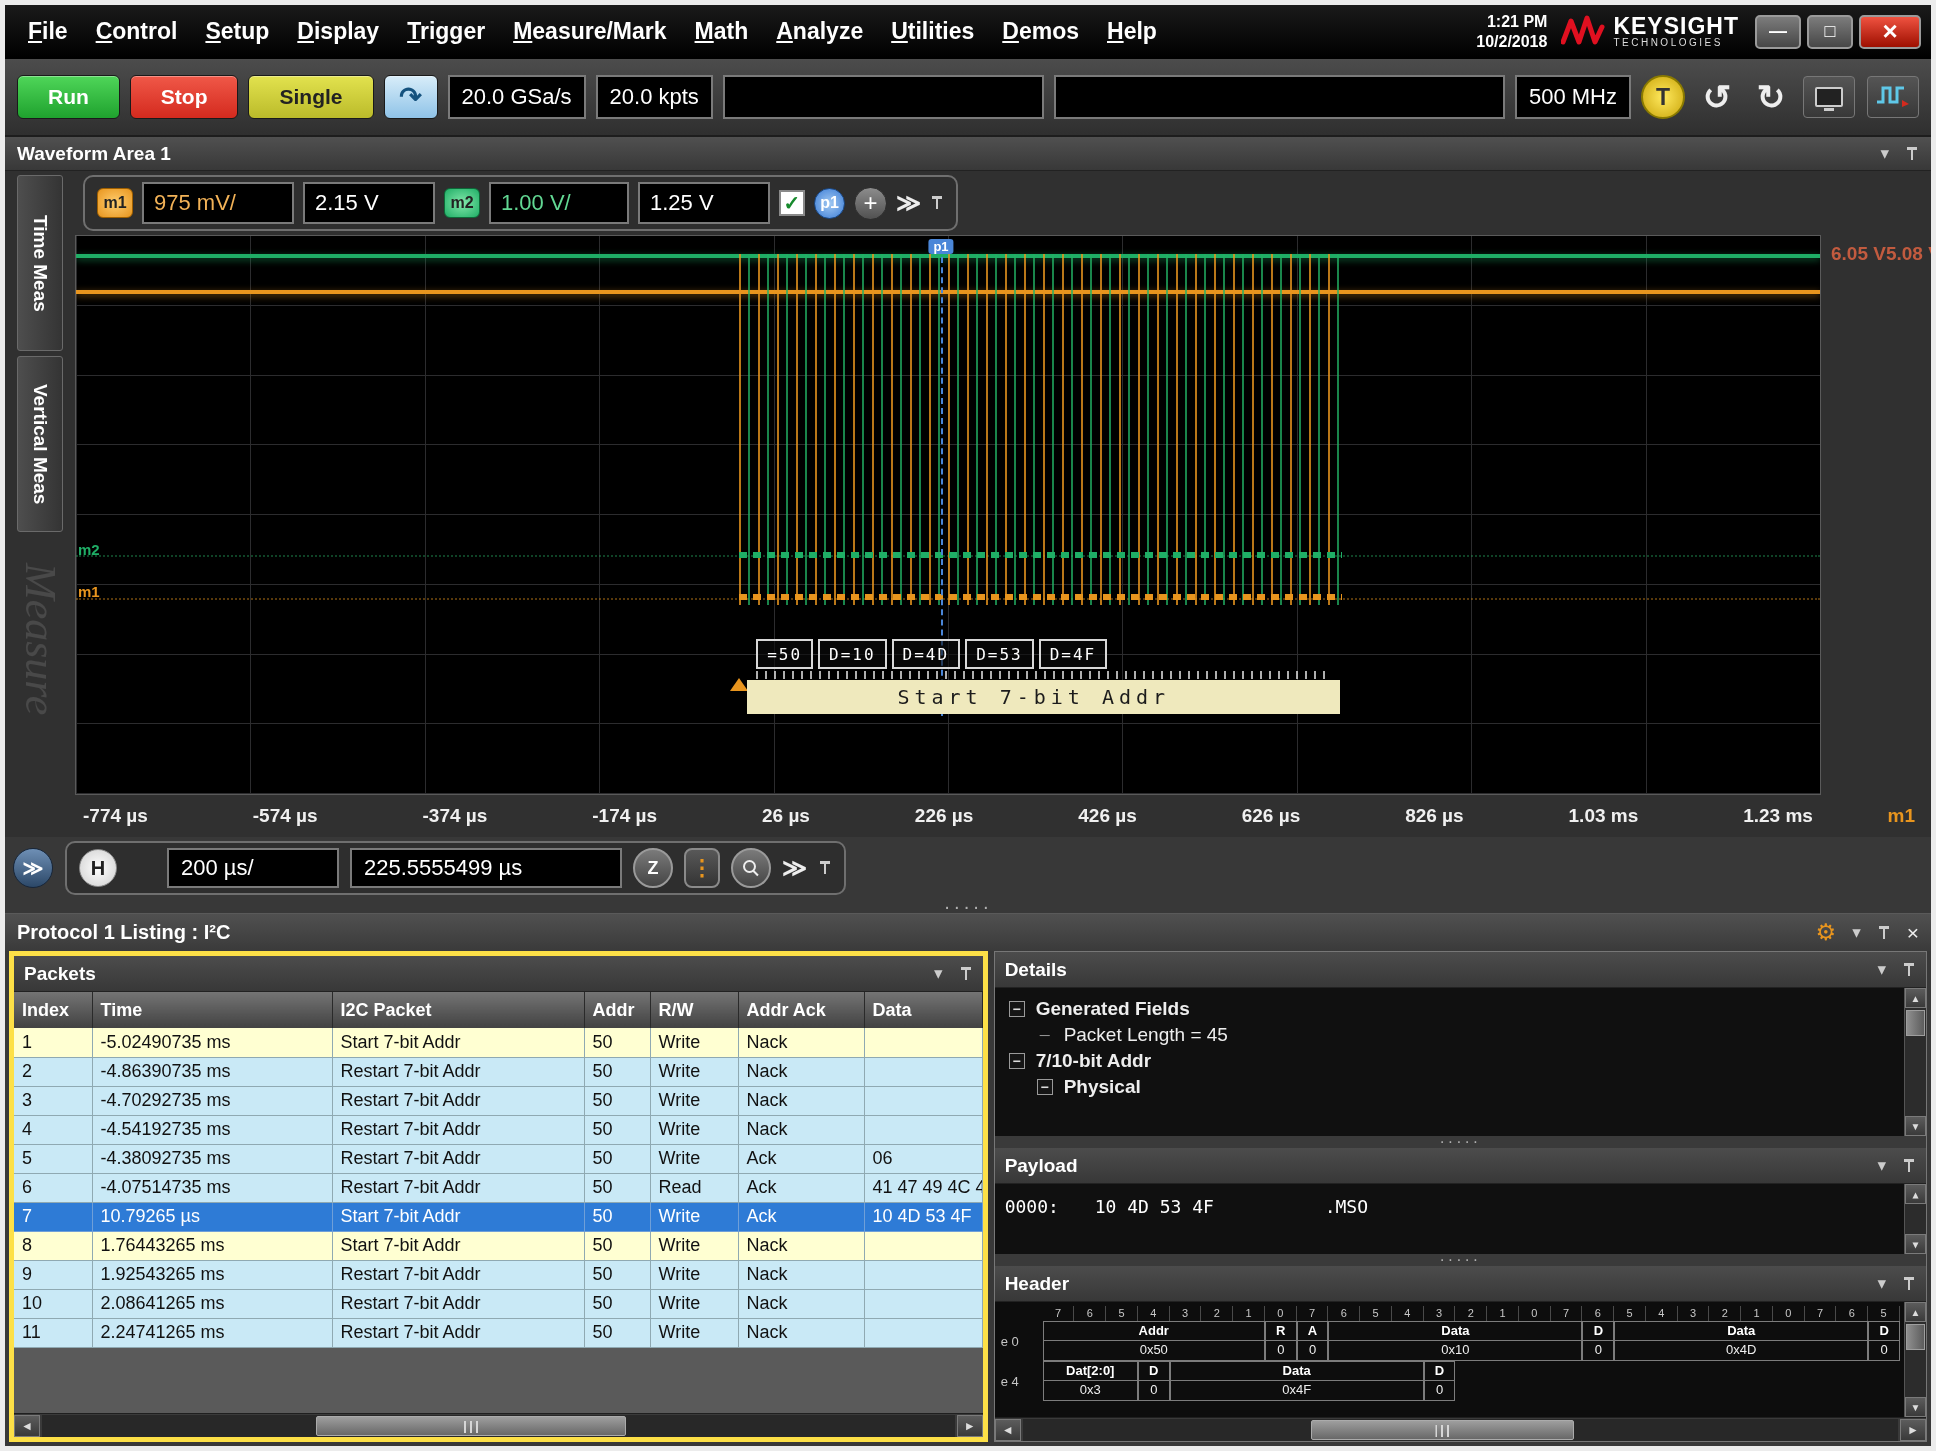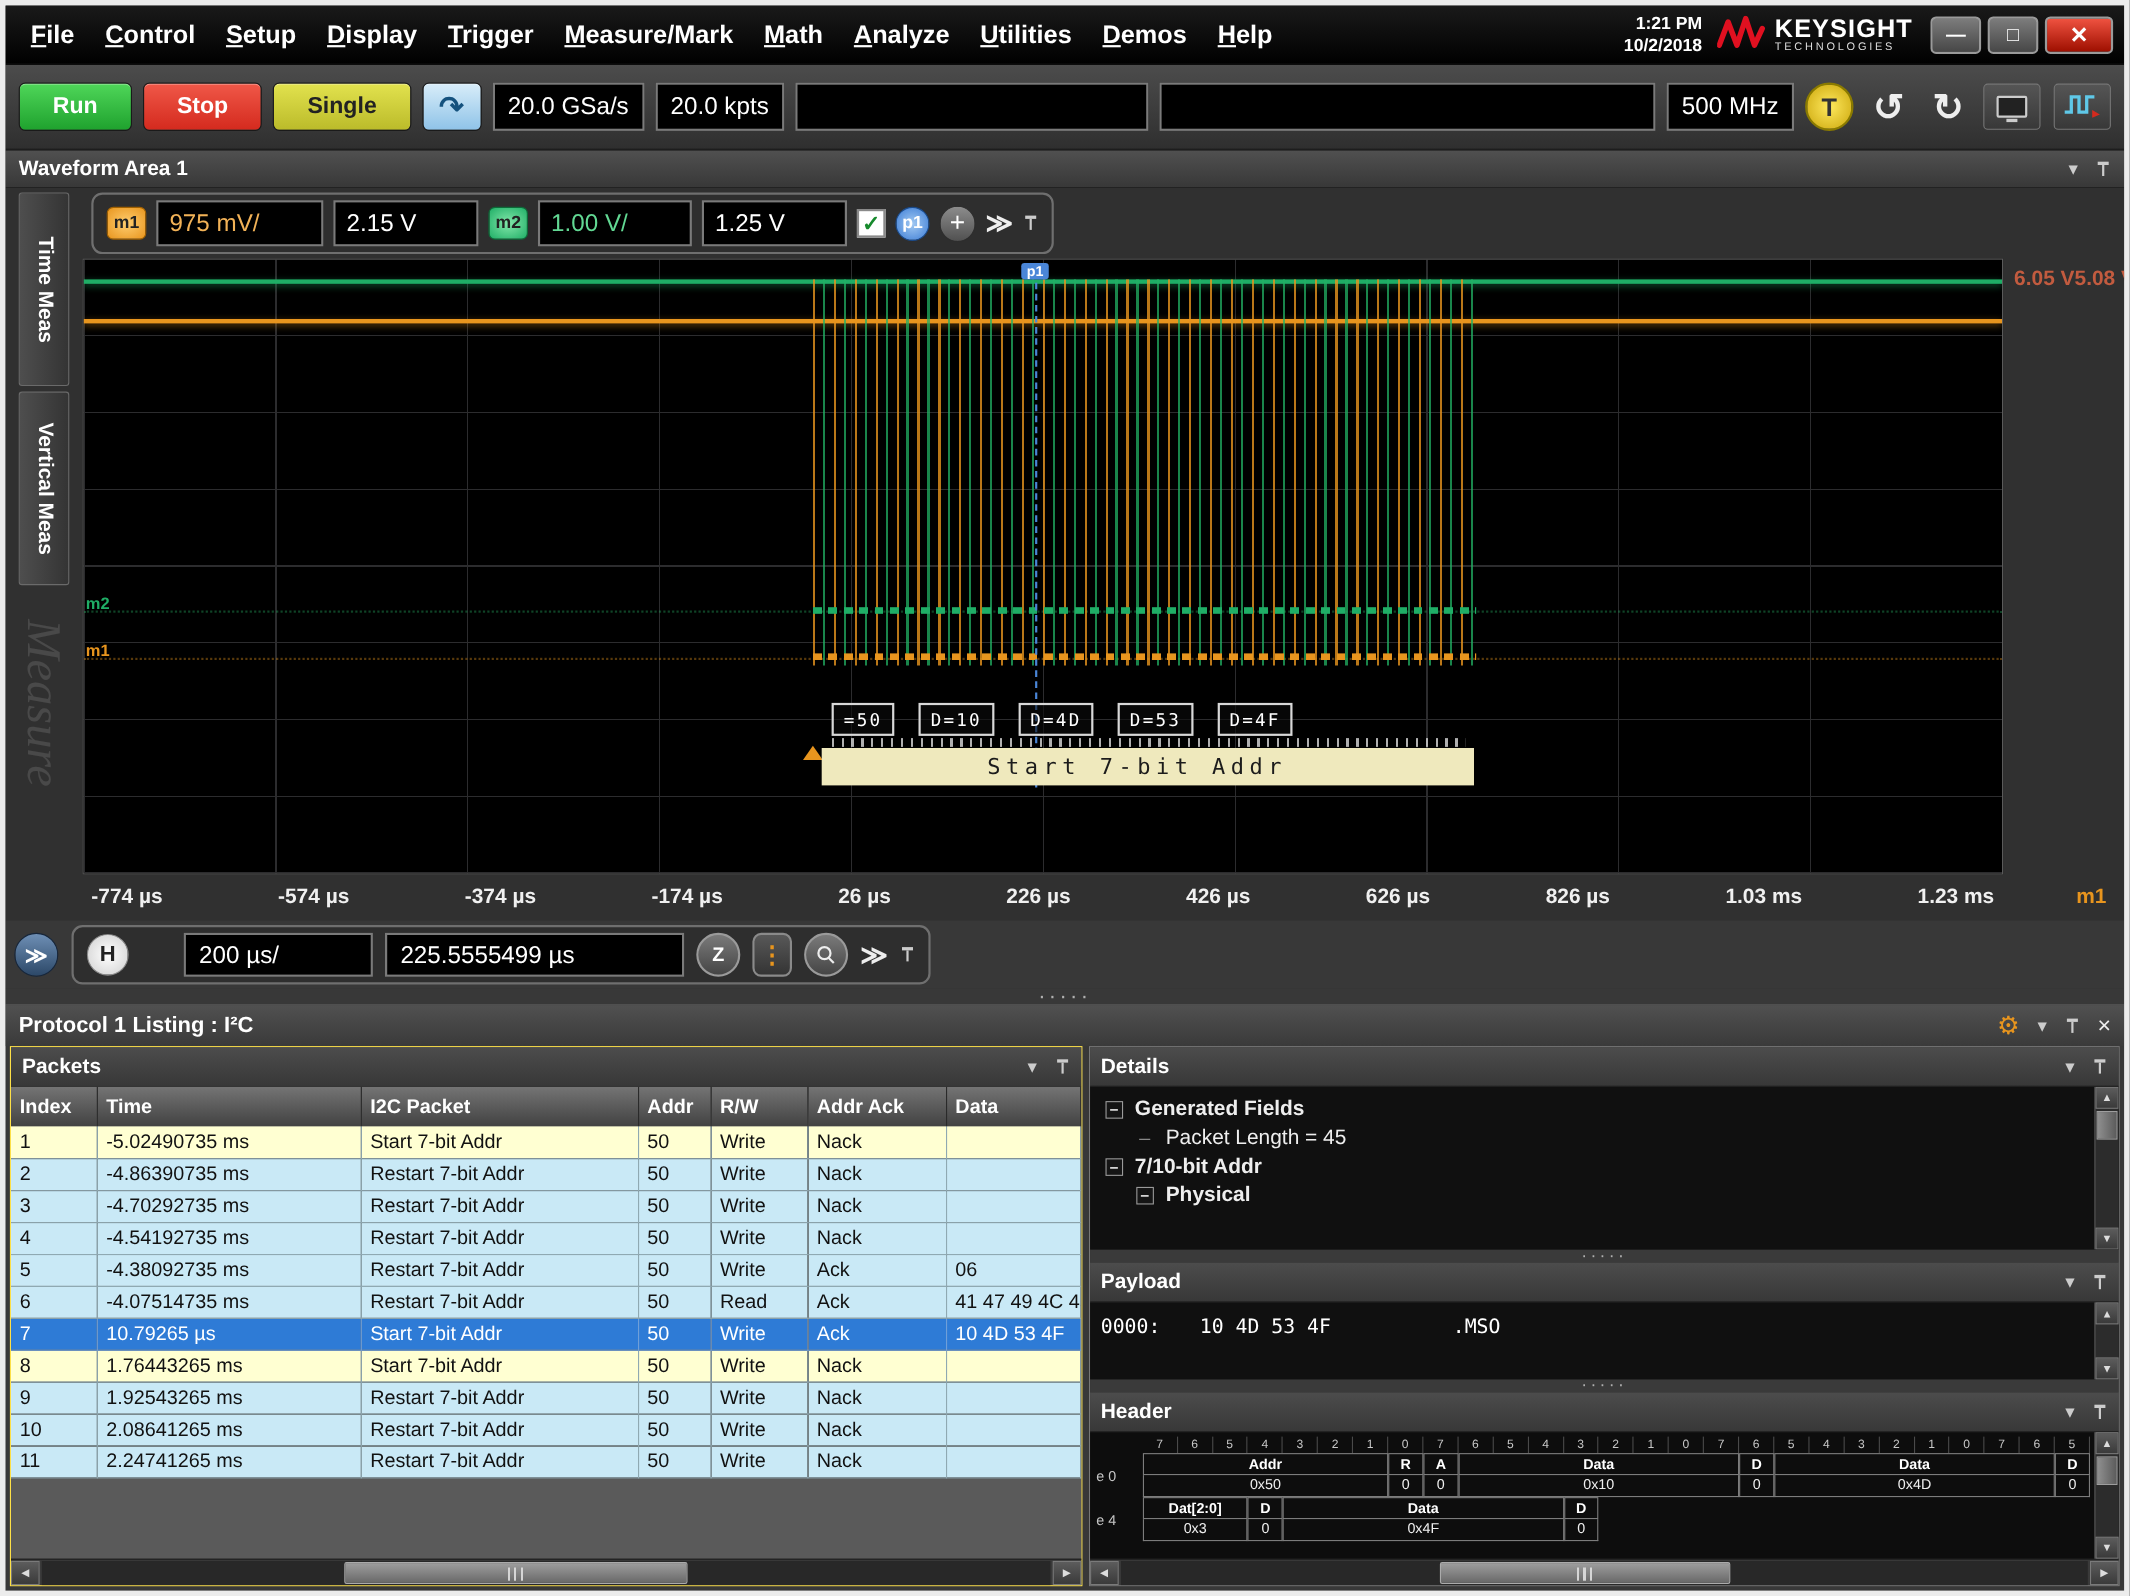--- a/index.html
+++ b/index.html
@@ -82,21 +82,21 @@
   .burst { position:absolute; left:38%; width:34.6%; top:3.2%; height:63%;
     background:repeating-linear-gradient(90deg, rgba(232,149,30,.8) 0 2px, transparent 2px 9px, rgba(34,178,100,.75) 9px 11px, transparent 11px 19px); }
   .pulse-green { position:absolute; left:38%; width:34.6%; top:56.6%; height:6px; background:repeating-linear-gradient(90deg, var(--accent-green) 0 8px, transparent 8px 14px); }
   .pulse-orange { position:absolute; left:38%; width:34.6%; top:64.2%; height:6px; background:repeating-linear-gradient(90deg, var(--accent-orange) 0 8px, transparent 8px 14px); }
   .p1line { position:absolute; left:49.6%; top:2%; height:84%; width:0; border-left:2px dashed var(--marker-blue); }
   .p1tag { position:absolute; left:49.6%; top:0.6%; transform:translateX(-50%); background:var(--marker-blue); color:#fff; font-size:13px; font-weight:bold; padding:0 5px; border-radius:3px; }
   .gmark { position:absolute; left:2px; font-size:15px; font-weight:bold; }
   .gmark.g2 { top:54.6%; color:var(--accent-green); }
   .gmark.g1 { top:62.2%; color:var(--accent-orange); }
 
-  .decode-boxes { position:absolute; left:39%; top:72.3%; height:30px; display:flex; gap:22px; }
+  .decode-boxes { position:absolute; left:39%; top:72.3%; height:30px; display:flex; gap:5px; }
   .decode-box { border:2px solid #d8d8d8; background:rgba(12,12,12,.6); color:#fff; font-family:"DejaVu Sans Mono", monospace; font-size:16px; letter-spacing:2px; display:flex; align-items:center; padding:0 9px; white-space:nowrap; }
   .decode-ticks { position:absolute; left:39%; width:33%; top:78%; height:8px; background:repeating-linear-gradient(90deg, #cfcfcf 0 2px, transparent 2px 9px); opacity:.85; }
   .decode-band { position:absolute; left:38.5%; width:34%; top:79.6%; height:34px; background:#efe9bd; color:#1c1c1c; font-family:"DejaVu Sans Mono", monospace; font-size:20px; letter-spacing:5px; display:flex; align-items:center; padding-left:150px; white-space:nowrap; }
   .tri-marker { position:absolute; left:37.5%; top:79.2%; width:0; height:0; border-left:9px solid transparent; border-right:9px solid transparent; border-bottom:13px solid var(--accent-orange); }
 
   .timeaxis { height:42px; position:relative; padding-right:110px; display:flex; align-items:center; }
   .tlabels { flex:1; display:flex; justify-content:space-between; padding:0 8px; color:#f0f0f0; font-size:19px; font-weight:bold; }
   .m1tag { position:absolute; right:16px; color:var(--accent-orange); font-size:19px; font-weight:bold; }
 
   
@@ -115,21 +115,21 @@
 
   .main-splitter { height:14px; display:flex; align-items:center; justify-content:center; color:#b0b0b0; background:#383838; }
   .main-splitter::after { content:"·····"; letter-spacing:3px; font-size:20px; line-height:0; }
 
   
   .prototitle { height:38px; background:linear-gradient(#505050,#3a3a3a); display:flex; align-items:center; padding:0 12px; color:#fff; font-size:20px; font-weight:bold; border-top:1px solid #5a5a5a; }
   .gear { color:var(--accent-orange); font-size:23px; font-weight:normal; }
   .xicon { color:#eee; font-size:21px; }
 
   .panels { flex:1; display:flex; gap:6px; padding:0 4px 4px 4px; min-height:0; }
-  .lpanel { flex:1.04; display:flex; flex-direction:column; background:#555; border:1px solid #fde047; min-width:0; }
+  .lpanel { flex:1.04; display:flex; flex-direction:column; background:#555; border:5px solid #fde047; min-width:0; }
   .rpanel { flex:1; display:flex; flex-direction:column; background:#333; border:1px solid #777; min-width:0; }
   .subhdr { height:36px; flex:none; background:linear-gradient(#4c4c4c,#383838); color:#fff; font-size:19px; font-weight:bold; display:flex; align-items:center; padding:0 10px; border-bottom:1px solid #222; }
 
   .tablewrap { flex:1; overflow:hidden; background:#5a5a5a; }
   table { border-collapse:collapse; width:100%; font-size:18px; color:#111; table-layout:fixed; }
   th { height:36px; background:linear-gradient(#747474,#424242); color:#fff; text-align:left; padding:0 8px; border-right:1px solid #2a2a2a; font-size:18px; white-space:nowrap; overflow:hidden; }
   td { height:29px; padding:0 8px; border-right:1px solid #8fa9b2; border-bottom:1px solid #8fa9b2; white-space:nowrap; overflow:hidden; background:#e8f4fa; }
   .row-start td { background:var(--row-yellow); }
   .row-restart td { background:var(--row-cyan); }
   .row-selected td { background:var(--select-blue); color:#fff; border-color:#6f9fd8; }

